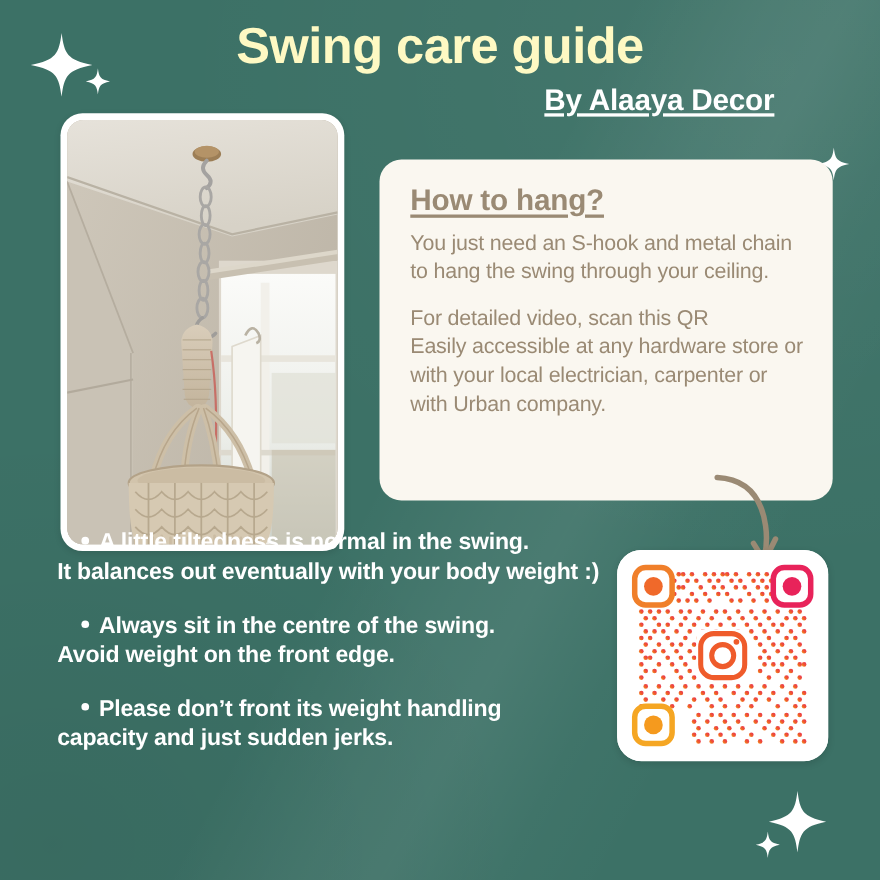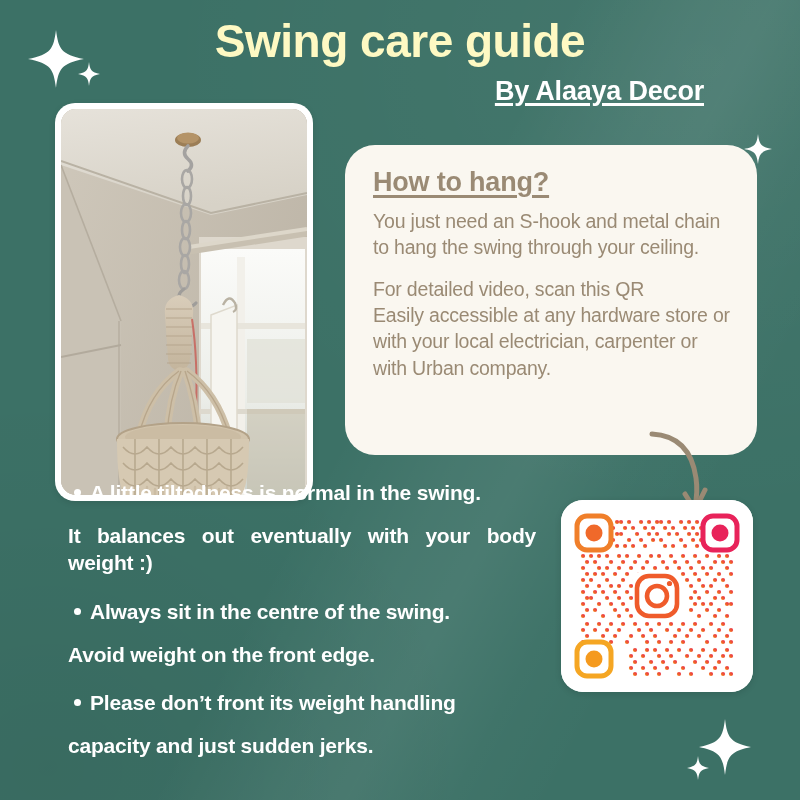--- a/index.html
+++ b/index.html
@@ -112,21 +112,21 @@
   .photo svg { display: block; width: 100%; height: 100%; }
 
   
   .card {
     position: absolute;
     left: 345px;
     top: 145px;
     width: 412px;
     height: 310px;
     background: #faf7f0;
-    border-radius: 30px;
+    border-radius: 20px;
     box-sizing: border-box;
     padding: 22px 26px 0 28px;
   }
   .card-heading {
     color: #9a8a74;
     font-size: 27px;
     font-weight: bold;
     text-decoration: underline;
     text-underline-offset: 4px;
     text-decoration-thickness: 3px;
@@ -184,21 +184,21 @@
     font-weight: bold;
     line-height: 1.28;
     margin: 0;
     text-indent: 22px;
     letter-spacing: -0.2px;
   }
   .tip-rest {
     font-size: 21px;
     font-weight: bold;
     line-height: 1.28;
-    margin: 16px;
+    margin: 0;
     letter-spacing: -0.2px;
   }
   .tip-rest.justified {
     text-align: justify;
     text-align-last: left;
   }
   .bullet-dot {
     display: inline-block;
     width: 7px;
     height: 7px;

